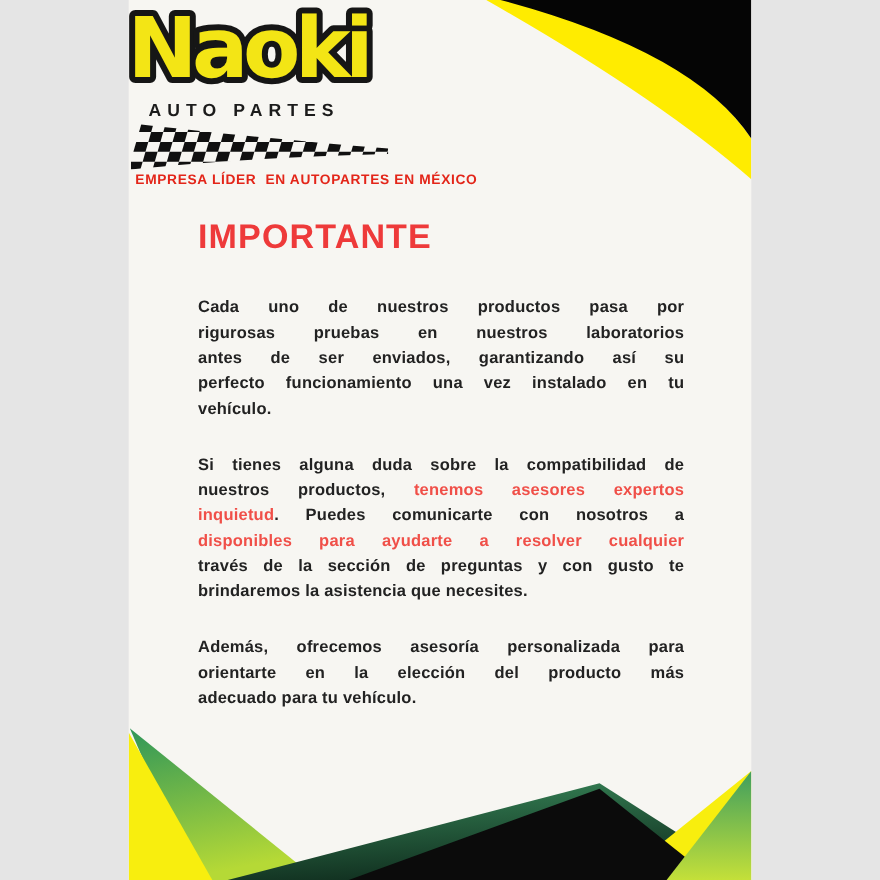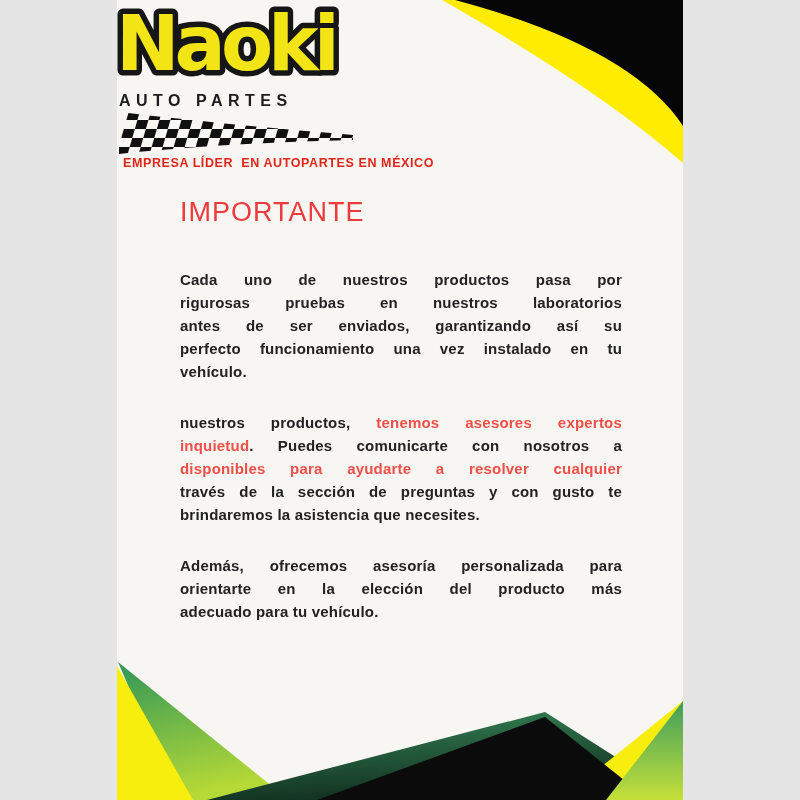--- a/index.html
+++ b/index.html
@@ -9,27 +9,27 @@
 
   
   .corner{position:absolute;top:0;right:0;width:241px;height:170px;display:block;}
 
   
   .logo-svg{position:absolute;left:-3px;top:0;width:260px;height:92px;display:block;overflow:visible;}
   .logo-svg text{font-family:"DejaVu Sans", sans-serif;font-weight:bold;font-size:76px;letter-spacing:-5px;}
   .logo-stroke{fill:none;stroke:var(--logo-outline,#161616);stroke-width:11px;stroke-linejoin:round;}
   .logo-fill{fill:var(--logo-fill,#f3e515);}
 
-  .subtitle{position:absolute;left:2px;top:92px;font-size:16px;font-weight:700;color:#1b1b1b;
+  .subtitle{position:absolute;left:18px;top:92px;font-size:16px;font-weight:700;color:#1b1b1b;
             letter-spacing:5.5px;white-space:pre;}
   .flag{position:absolute;left:0;top:111px;width:238px;height:44px;display:block;}
   .tagline{position:absolute;left:6px;top:156px;font-size:12.5px;font-weight:bold;
            color:var(--tagline-color,#e32519);letter-spacing:0.6px;white-space:pre;}
 
-  .heading{position:absolute;left:63px;top:197px;margin:0;font-size:27px;font-weight:normal;
+  .heading{position:absolute;left:63px;top:197px;margin:0;font-size:31px;font-weight:bold;
            letter-spacing:1px;color:var(--heading-color,#ee3a3a);}
 
   .body-text{position:absolute;left:63px;top:256px;width:442px;
              font-size:15px;line-height:23px;font-weight:bold;color:var(--body-color,#222222);
              letter-spacing:0.2px;}
   .para{margin:12px 0 28px 0;}
   .line{text-align:justify;text-align-last:justify;}
   .line.last{text-align-last:left;}
   .red{color:var(--highlight-color,#f04f48);}
 
@@ -131,20 +131,21 @@
 
     <div class="body-text">
         <div class="para">
           <div class="line"><span>Cada uno de nuestros productos pasa por</span></div>
           <div class="line"><span>rigurosas pruebas en nuestros laboratorios</span></div>
           <div class="line"><span>antes de ser enviados, garantizando así su</span></div>
           <div class="line"><span>perfecto funcionamiento una vez instalado en tu</span></div>
           <div class="line last"><span>vehículo.</span></div>
         </div>
         <div class="para">
+          <div class="line"><span>Si tienes alguna duda sobre la compatibilidad de</span></div>
           <div class="line"><span>nuestros productos, </span><span class="red">tenemos asesores expertos</span></div>
           <div class="line"><span class="red">inquietud</span><span>. Puedes comunicarte con nosotros a</span></div>
           <div class="line"><span class="red">disponibles para ayudarte a resolver cualquier</span></div>
           <div class="line"><span>través de la sección de preguntas y con gusto te</span></div>
           <div class="line last"><span>brindaremos la asistencia que necesites.</span></div>
         </div>
         <div class="para">
           <div class="line"><span>Además, ofrecemos asesoría personalizada para</span></div>
           <div class="line"><span>orientarte en la elección del producto más</span></div>
           <div class="line last"><span>adecuado para tu vehículo.</span></div>

